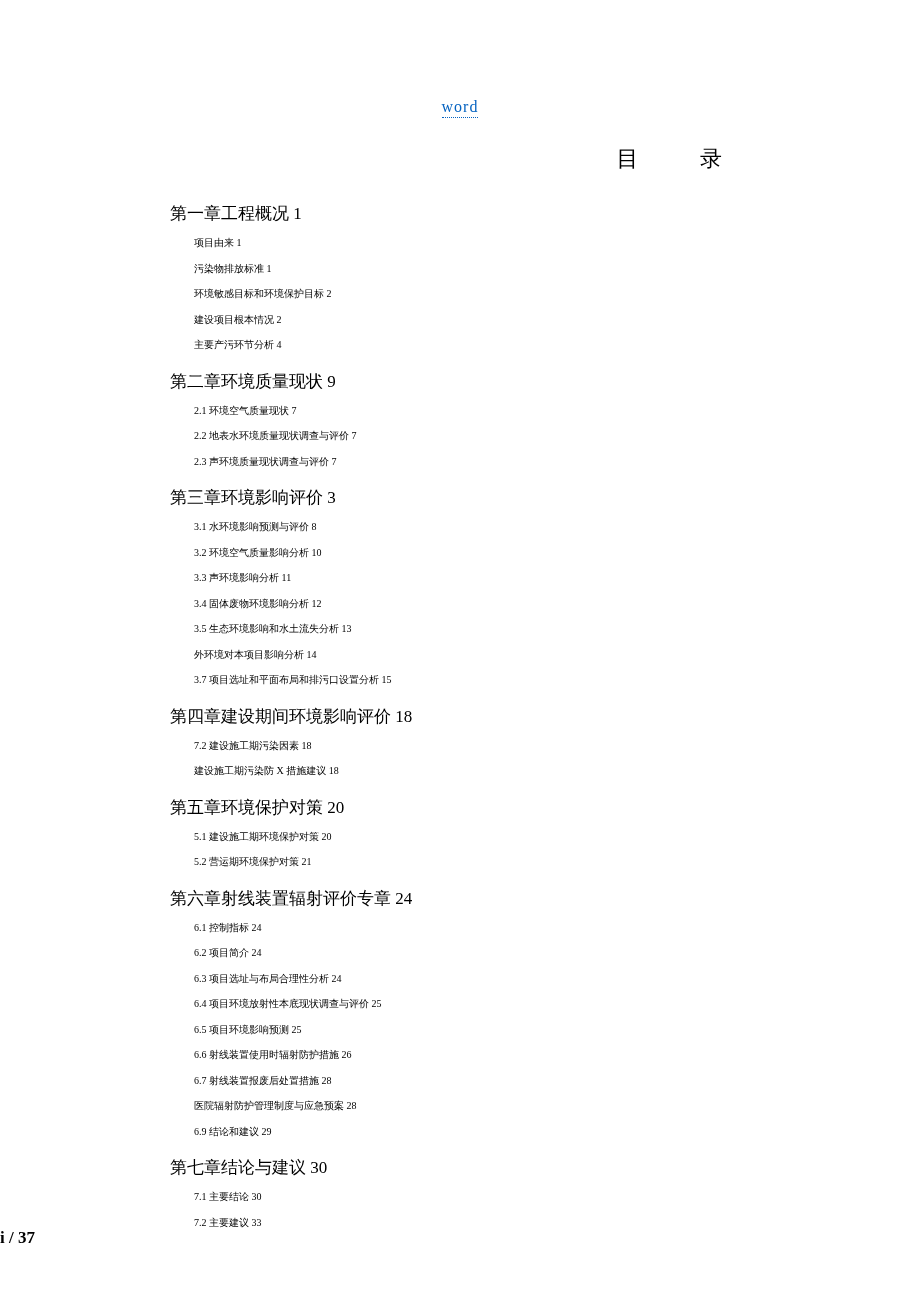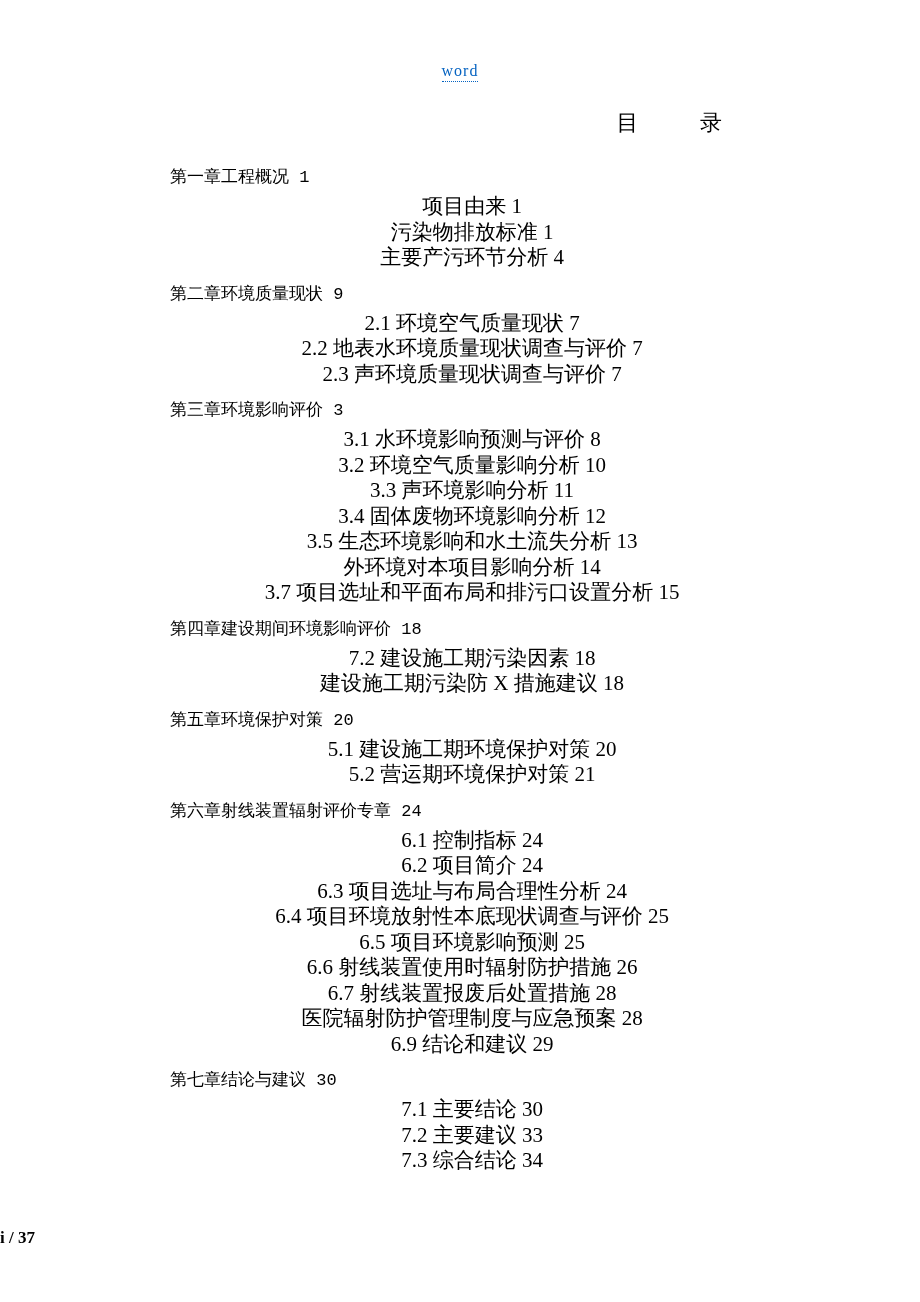--- a/index.html
+++ b/index.html
@@ -7,21 +7,21 @@
     padding: 0;
     background: #ffffff;
     font-family: "SimSun", "宋体", serif;
     color: #000000;
     width: 920px;
     height: 1302px;
     position: relative;
     box-sizing: border-box;
   }
   .page {
-    padding: 62px 170px 0 170px;
+    padding: 98px 170px 0 170px;
   }
   .header-link {
     text-align: center;
     font-family: "Times New Roman", serif;
     font-size: 16px;
     letter-spacing: 1px;
     margin-bottom: 28px;
   }
   .header-link a {
     color: #0563c1;
@@ -34,35 +34,34 @@
     font-family: "SimHei", "黑体", "SimSun", serif;
     font-size: 22px;
     letter-spacing: 28px;
     text-indent: 28px;
     margin-bottom: 26px;
   }
   .chapter {
     margin-top: 10px;
   }
   .chapter-heading {
-    font-family: Liberation Mono, monospace;
+    font-family: Liberation Serif, serif;
     font-size: 17px;
     line-height: 28px;
     margin: 0;
     font-weight: normal;
   }
   .sub-entries {
     padding-left: 24px;
     margin-top: 2px;
   }
   .sub-entry {
     font-family: "SimSun", "宋体", serif;
-    font-size: 21px;
+    font-size: 10px;
     line-height: 25.5px;
-    text-align: center;
   }
   .footer {
     position: absolute;
     left: 0;
     right: 0;
     bottom: 54px;
     font-family: "Times New Roman", "SimSun", serif;
     font-size: 17px;
     color: #000;
     font-weight: bold;
@@ -77,20 +76,22 @@
     <a href="#">word</a>
   </div>
 
   <div class="title">目 录</div>
 
   <div class="chapter">
     <div class="chapter-heading">第一章工程概况 1</div>
     <div class="sub-entries">
       <div class="sub-entry">项目由来 1</div>
       <div class="sub-entry">污染物排放标准 1</div>
+      <div class="sub-entry">环境敏感目标和环境保护目标 2</div>
+      <div class="sub-entry">建设项目根本情况 2</div>
       <div class="sub-entry">主要产污环节分析 4</div>
     </div>
   </div>
 
   <div class="chapter">
     <div class="chapter-heading">第二章环境质量现状 9</div>
     <div class="sub-entries">
       <div class="sub-entry">2.1 环境空气质量现状 7</div>
       <div class="sub-entry">2.2 地表水环境质量现状调查与评价 7</div>
       <div class="sub-entry">2.3 声环境质量现状调查与评价 7</div>
@@ -139,19 +140,18 @@
       <div class="sub-entry">医院辐射防护管理制度与应急预案 28</div>
       <div class="sub-entry">6.9 结论和建议 29</div>
     </div>
   </div>
 
   <div class="chapter">
     <div class="chapter-heading">第七章结论与建议 30</div>
     <div class="sub-entries">
       <div class="sub-entry">7.1 主要结论 30</div>
       <div class="sub-entry">7.2 主要建议 33</div>
-      <div class="sub-entry">7.3 综合结论 34</div>
     </div>
   </div>
 
 </div>
 
 <div class="footer">i / 37</div>
 
 </body></html>

